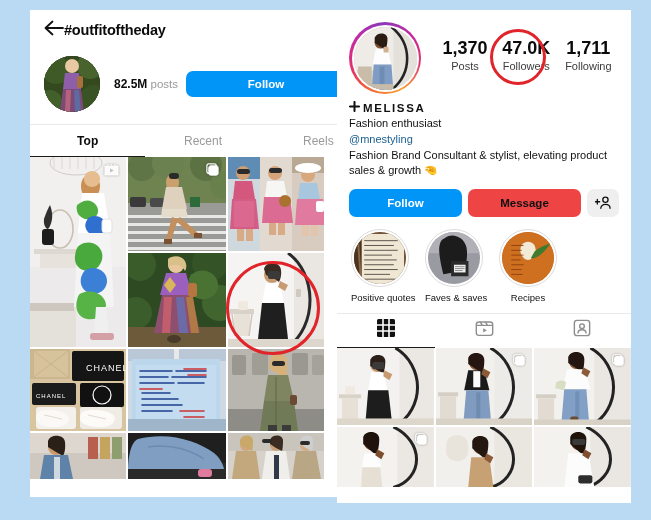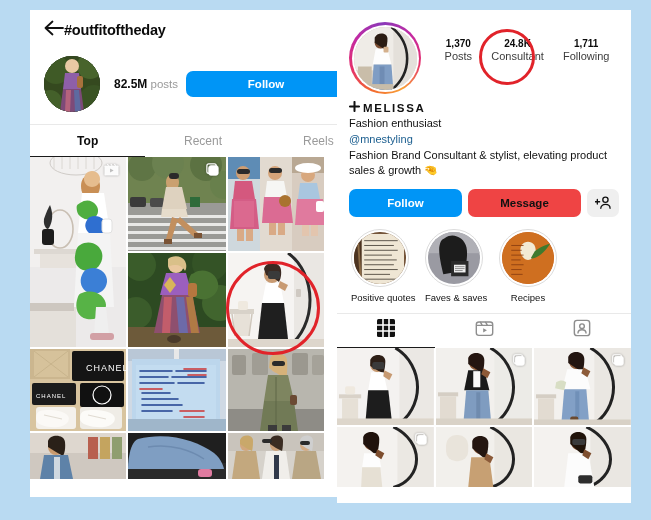--- a/index.html
+++ b/index.html
@@ -76,21 +76,21 @@
   
   .prof-top { display: flex; padding: 12px 12px 0 12px; gap: 14px; align-items: flex-start; }
   .av-ring {
     width: 72px; height: 72px; border-radius: 50%; flex: none; padding: 2.5px;
     background: conic-gradient(from 150deg, #f9a137, #f26a2e, #e4306c, #c32aa3, #8a3ab9, #c32aa3, #e4306c, #f9a137);
   }
   .av-inner { width: 100%; height: 100%; border-radius: 50%; background: #fff; padding: 2px; }
   .av-img { width: 100%; height: 100%; border-radius: 50%; overflow: hidden; background: #cdbfae; }
   .stats { flex: 1; display: flex; justify-content: space-around; padding-top: 16px; }
   .stat { text-align: center; position: relative; }
-  .stat-n { font-size: 10px; font-weight: bold; color: #0b0b0b; display: block; }
+  .stat-n { font-size: 18px; font-weight: bold; color: #0b0b0b; display: block; }
   .stat-l { font-size: 11px; color: #3c3c3c; display: block; margin-top: 1px; }
 
   
   .bio { padding: 6px 12px 0 12px; font-size: 11px; color: #111; line-height: 1.42; }
   .bio-name { font-size: 11.5px; font-weight: bold; letter-spacing: 1.6px; display: flex; align-items: center; gap: 3px; text-align: center; }
   .bio-handle { color: #1b5e8f; }
   .bio-link { color: #0b3e6f; display: flex; align-items: center; gap: 4px; margin-top: 1px; }
 
   
   .actions { display: flex; gap: 6px; padding: 10px 12px 0 12px; align-items: stretch; }
@@ -460,22 +460,22 @@
           </div>
         </div>
       </div>
 
       <div class="stats">
         <div class="stat">
           <span class="stat-n">1,370</span>
           <span class="stat-l">Posts</span>
         </div>
         <div class="stat">
-          <span class="stat-n">24.8K</span>
-          <span class="stat-l">Consultant</span>
+          <span class="stat-n">47.0K</span>
+          <span class="stat-l">Followers</span>
           <span class="annot" style="left:-12px; top:-9px; width:56px; height:56px;"></span>
         </div>
         <div class="stat">
           <span class="stat-n">1,711</span>
           <span class="stat-l">Following</span>
         </div>
       </div>
     </div>
 
     <div class="bio">

